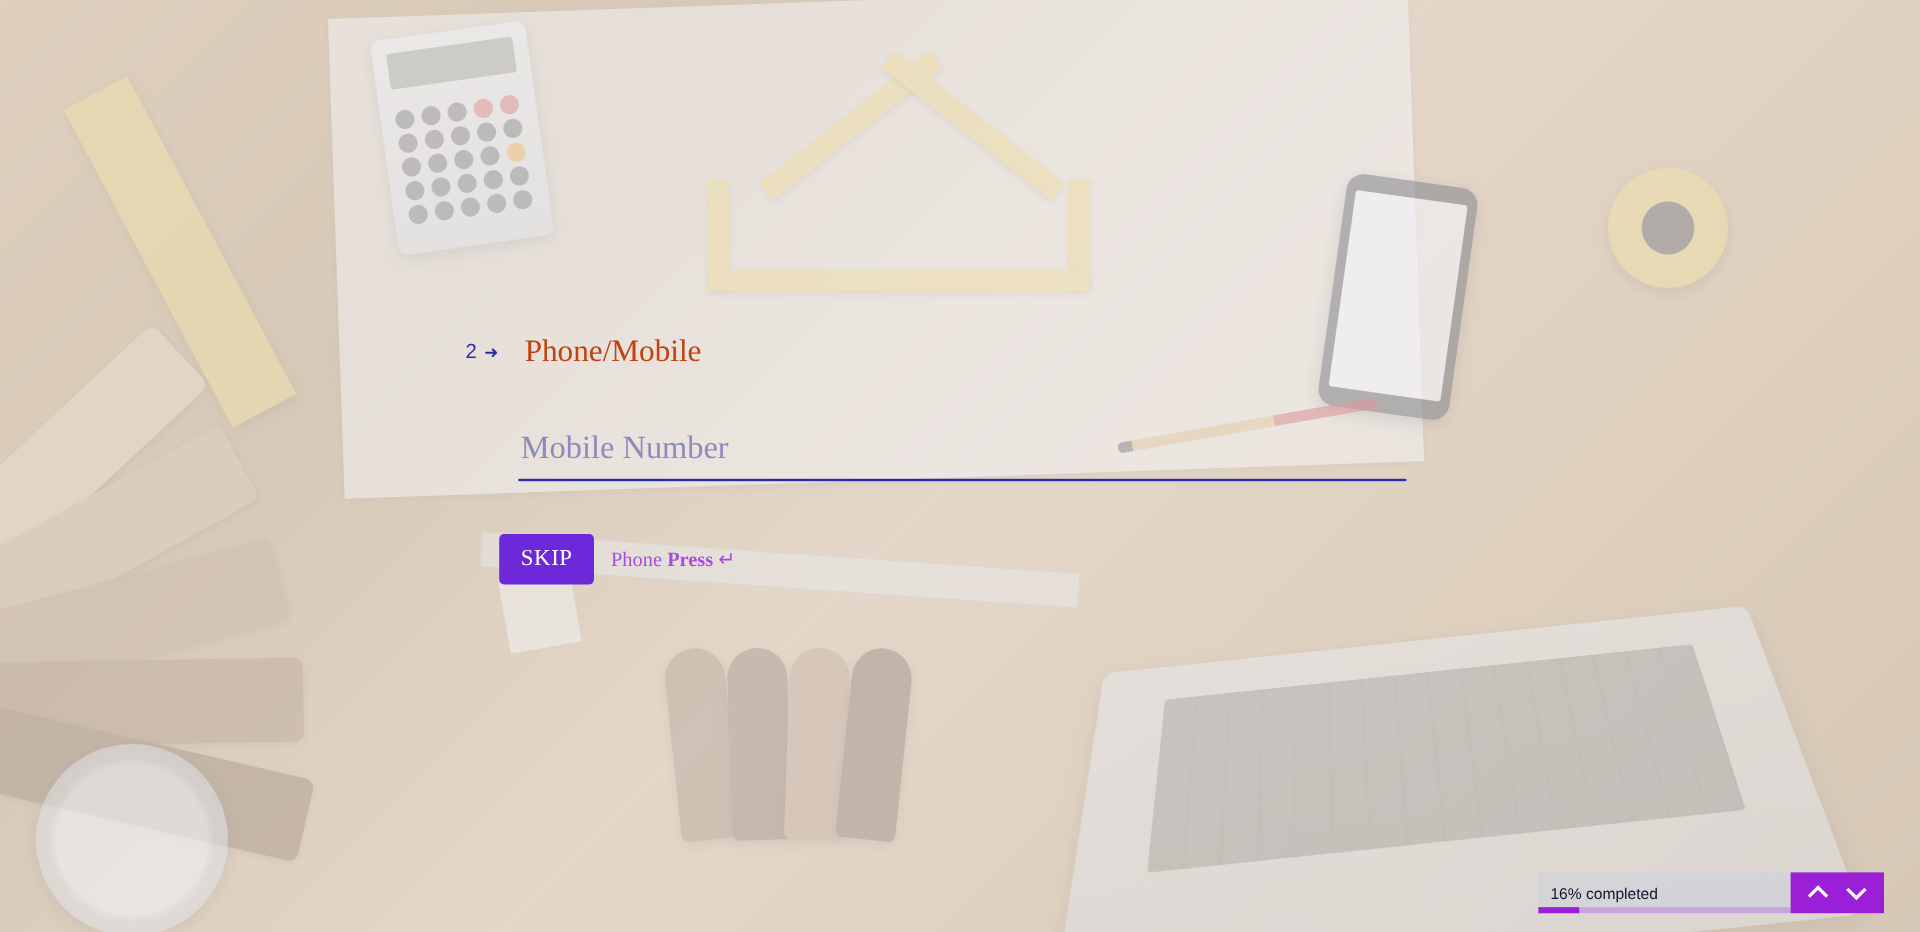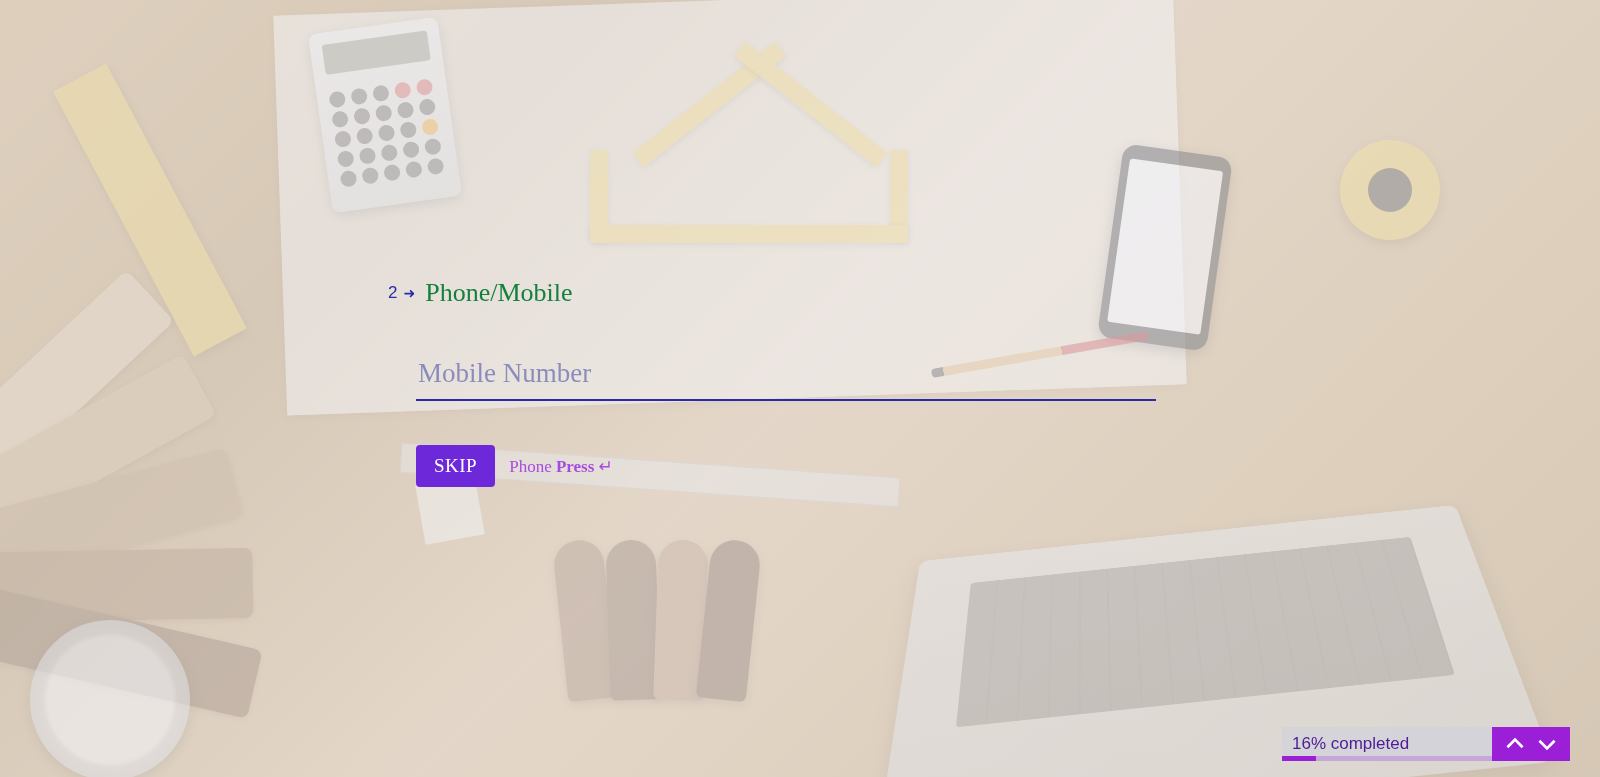--- a/index.html
+++ b/index.html
@@ -135,26 +135,26 @@
       align-items: center;
       gap: 6px;
     }
     .qnum {
       color: #2a2aa8;
       font-size: 17px;
       font-family: Arial, sans-serif;
     }
     .arrow-icon { color: #2a2aa8; font-size: 14px; font-family: Arial, sans-serif; }
     .qtitle {
-      color: #15803d;
+      color: #c2410c;
       font-size: 26px;
       font-weight: 400;
-      margin-left: 4px;
-    }
-    .input-wrap { margin-top: 46px; margin-left: 28px; }
+      margin-left: 16px;
+    }
+    .input-wrap { margin-top: 46px; margin-left: 44px; }
     .phone-input {
       width: 740px;
       font-size: 27px;
       font-family: Georgia, serif;
       color: #2a2aa8;
       background: transparent;
       border: none;
       border-bottom: 2px solid #2a2aa8;
       padding: 4px 2px 10px 2px;
       outline: none;
@@ -193,22 +193,22 @@
     .progress-box {
       background: rgba(210,210,218,0.85);
       width: 210px;
       position: relative;
       display: flex;
       flex-direction: column;
       justify-content: center;
       padding: 0 10px;
     }
     .progress-label {
-      font-size: 17px;
-      color: #4c1d95;
+      font-size: 13px;
+      color: #0f172a;
       font-family: Arial, sans-serif;
     }
     .progress-track {
       position: absolute;
       left: 0; bottom: 0; right: 0;
       height: 5px;
       background: rgba(154,31,214,0.25);
     }
     .progress-fill {
       height: 100%;

